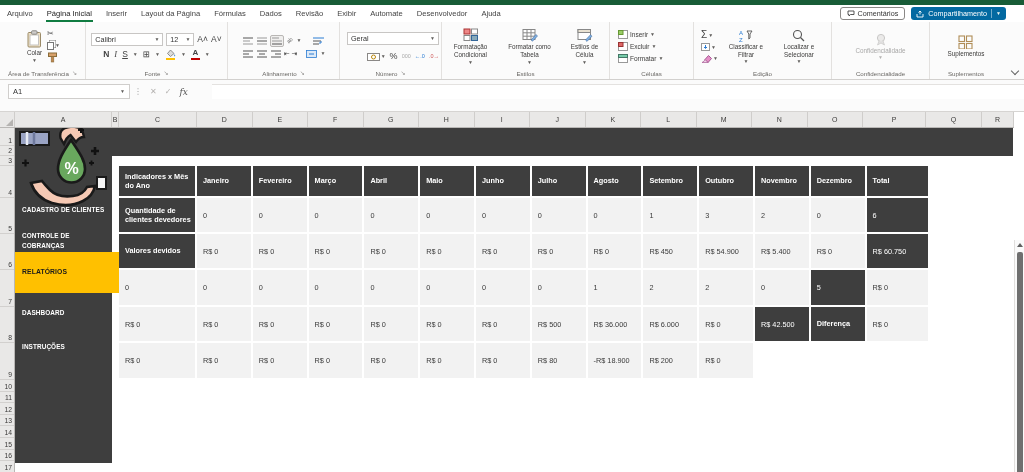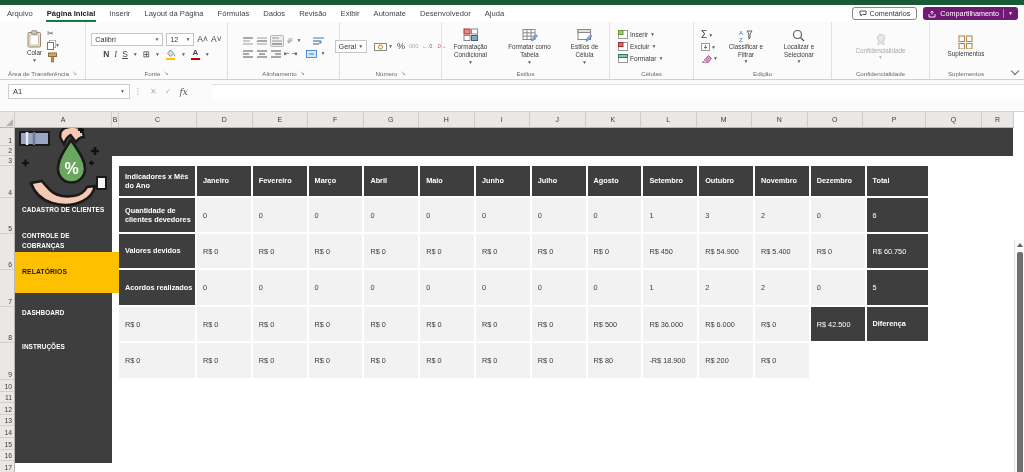--- a/index.html
+++ b/index.html
@@ -9,26 +9,26 @@
     font-family:"Liberation Sans", sans-serif; color:#333;
   }
   
   .top-strip { position:absolute; left:0; top:0; width:1024px; height:5px; background:#185c37; }
 
   
   .menubar { position:absolute; left:0; top:5px; width:1024px; height:17px; background:#ffffff;
              display:flex; align-items:center; }
   .tabs { display:flex; align-items:center; height:100%; }
   .tab { font-size:7.6px; color:#444; padding:0 7px; height:100%; display:flex; align-items:center; position:relative; white-space:nowrap; }
-  .tab.active { font-weight:bold; color:#222; }
+  .tab.active { font-weight:normal; color:#222; }
   .tab.active::after { content:""; position:absolute; left:6px; right:6px; bottom:0; height:2px; background:#107C41; }
-  .menubar-right { margin-left:auto; display:flex; align-items:center; gap:6px; padding-right:6px;border-radius:6px; }
+  .menubar-right { margin-left:auto; display:flex; align-items:center; gap:6px; padding-right:18px;border-radius:6px; }
   .btn-comments { display:flex; align-items:center; gap:3px; border:1px solid #8a8886; border-radius:3px;
                   background:#fff; height:13px; padding:0 6px; font-size:7.2px; color:#333; }
-  .btn-share { display:flex; align-items:center; gap:4px; border-radius:3px; background:#701a75; height:13px;
+  .btn-share { display:flex; align-items:center; gap:4px; border-radius:3px; background:#0369a1; height:13px;
                padding:0 5px; font-size:7.2px; color:#fff; }
   .share-divider { width:1px; height:9px; background:rgba(255,255,255,.45); }
   .chv { font-size:5px; color:#605e5c; line-height:1; }
   .chv.w { color:#eaf3ee; }
 
   
   .ribbon { position:absolute; left:0; top:22px; width:1024px; height:58px; background:#fbfbfb;
             border-bottom:1px solid #d2d0ce; display:flex; }
   .rgroup { border-right:1px solid #e3e1df; display:flex; flex-direction:column; padding:3px 2px 1px; flex:none; }
   .rg-body { flex:1; display:flex; align-items:center; justify-content:center; gap:3px; }
@@ -288,21 +288,21 @@
           <span class="chv">▼</span>
       </div>
     </div>
     <div class="rg-label">
         <span>Alinhamento</span>
         <span class="launcher">↘</span>
       </div>
   </div>
 
   <div class="rgroup" style="width:102px">
-    <div class="rg-body" style="flex-direction:row; gap:7px; justify-content:center;">
+    <div class="rg-body" style="flex-direction:column; gap:7px; justify-content:center;align-items:flex-end;">
       <div class="combo" style="width:92px">
         <span>Geral</span>
           <span class="chv">▼</span>
       </div>
       <div class="fontrow" style="gap:4px">
         <span class="mini">
             <svg width="13" height="8">
               <rect x="0.5" y="0.5" width="12" height="7" fill="#fff" stroke="#8a8886"></rect>
               <circle cx="6.5" cy="4" r="2" fill="none" stroke="#b8860b"></circle>
             </svg>
@@ -590,21 +590,20 @@
       <div class="tc light">R$ 0</div>
       <div class="tc light">R$ 0</div>
       <div class="tc light">R$ 0</div>
       <div class="tc light">R$ 0</div>
       <div class="tc light">R$ 0</div>
       <div class="tc light">R$ 450</div>
       <div class="tc light">R$ 54.900</div>
       <div class="tc light">R$ 5.400</div>
       <div class="tc light">R$ 0</div>
       <div class="tc dark">R$ 60.750</div>
-      <div class="tc dark hd">Acordos realizados</div>
       <div class="tc light">0</div>
       <div class="tc light">0</div>
       <div class="tc light">0</div>
       <div class="tc light">0</div>
       <div class="tc light">0</div>
       <div class="tc light">0</div>
       <div class="tc light">0</div>
       <div class="tc light">0</div>
       <div class="tc light">1</div>
       <div class="tc light">2</div>

